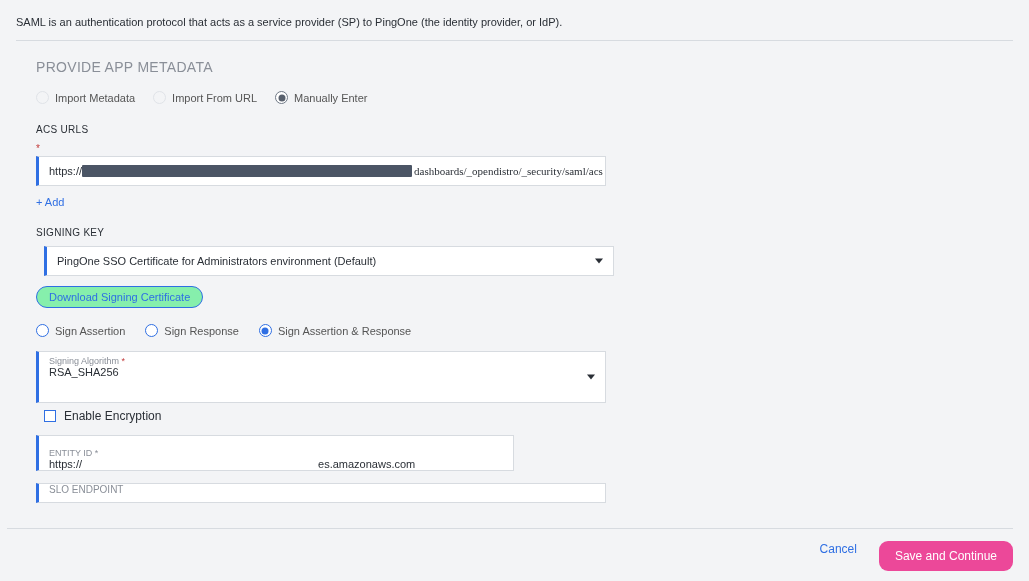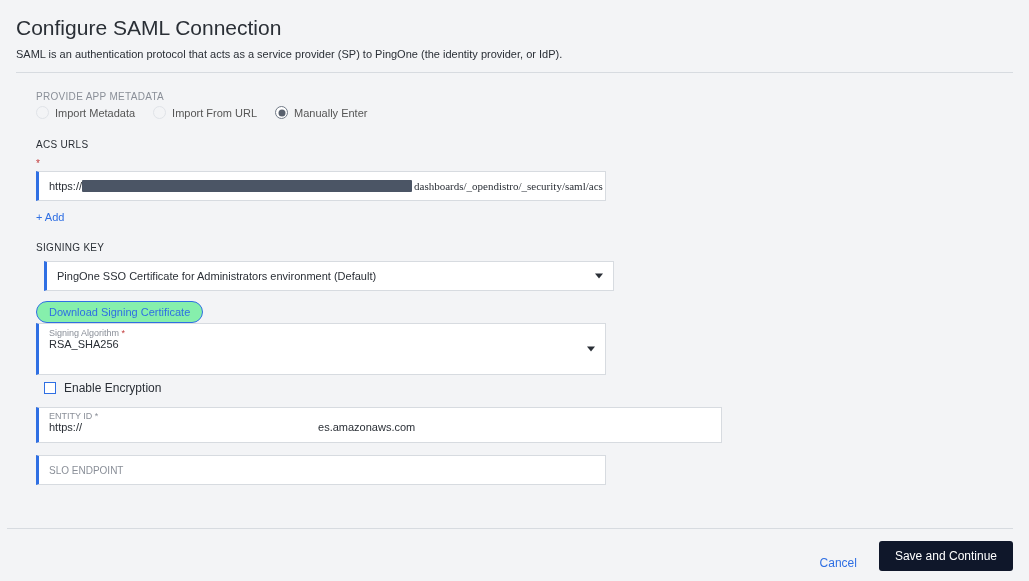--- a/index.html
+++ b/index.html
@@ -20,25 +20,25 @@
     color: #2a2f36;
   }
   .subtitle {
     font-size: 11px;
     color: #2a2f36;
     margin-bottom: 12px;
   }
   .hr { border: none; border-top: 1px solid #d7dbe0; margin: 0 0 18px 0; }
   .form { padding: 0 0 0 20px; width: 640px; }
   .section-label {
-    font-size: 10px;
+    font-size: 14px;
     letter-spacing: 0.3px;
     color: #8a8f98;
     text-transform: uppercase;
-    margin-bottom: 4px;
+    margin-bottom: 16px;
   }
   .section-label2 {
     font-size: 10px;
     letter-spacing: 0.3px;
     color: #2a2f36;
     margin-bottom: 8px;
   }
   .radio-row { display: flex; align-items: center; gap: 18px; margin-bottom: 20px; }
   .radio-item { display: flex; align-items: center; gap: 6px; font-size: 11px; color: #555; }
   .radio-outer {
@@ -106,48 +106,47 @@
     width:0; height:0; border-left:4px solid transparent; border-right:4px solid transparent;
     border-top:5px solid #2a2f36;
   }
   .floatfield .req-inline { color:#c23a3a; }
   .check-row { display:flex; align-items:center; gap:8px; margin-top:6px; margin-bottom:12px; padding-left:8px; }
   .checkbox {
     width:12px; height:12px; border:1.5px solid #2f6fe3; background:#fff; flex-shrink:0;
   }
   .entityfield {
     background:#fff; border:1px solid #d7dbe0; border-left:3px solid #2f6fe3;
-    width:686px; height:36px; position:relative; padding:3px 10px 0 10px;
-    display:flex; flex-direction:column; justify-content:flex-start;
+    width:478px; height:36px; position:relative; padding:3px 10px 0 10px;
+    display:flex; flex-direction:column; justify-content:flex-end;
   }
   .entityfield .flabel { font-size:9px; color:#8a8f98; }
   .entityfield .valrow { display:flex; align-items:center; font-size:11px; }
   .slofield {
     background:#fff; border:1px solid #d7dbe0; border-left:3px solid #2f6fe3;
-    width:570px; height:30px; display:flex; align-items:center; padding:0 10px;
+    width:570px; height:20px; display:flex; padding:0 10px;
     font-size:10px; color:#8a8f98;
   }
   .footer {
     position:absolute; left:7px; right:16px; bottom:10px;
     border-top:1px solid #d7dbe0; padding-top:12px;
-    display:flex; justify-content:flex-end; align-items:flex-end; gap:16px;
+    display:flex; justify-content:flex-end; align-items:flex-start; gap:16px;
   }
   .link-btn { color:#2f6fe3; font-size:12px; background:none; border:none; cursor:pointer; }
   .primary-btn {
-    background:#0f172a; color:#fff; border:none; border-radius:3px;
+    background:#ec4899; color:#fff; border:none; border-radius:9px;
     padding:8px 16px; font-size:12px; cursor:pointer;
   }
   .mt18 { margin-top:18px; }
   .mt12 { margin-top:12px; }
 </style>
 </head>
 <body>
 
 <div class="page">
-  <h1>Configure SAML Connection</h1>
   <div class="subtitle">SAML is an authentication protocol that acts as a service provider (SP) to PingOne (the identity provider, or IdP).</div>
   <hr class="hr">
 
   <div class="form">
     <div class="section-label">PROVIDE APP METADATA</div>
     <div class="radio-row">
       <div class="radio-item">
         <span class="radio-outer dim"></span>
         <span>Import Metadata</span>
       </div>
@@ -170,20 +169,34 @@
     </div>
     <span class="add-link">+ Add</span>
 
     <div class="section-label2 mt18">SIGNING KEY</div>
     <div class="dropdown">
       <span>PingOne SSO Certificate for Administrators environment (Default)</span>
       <span class="caret"></span>
     </div>
     <span class="pill-btn">Download Signing Certificate</span>
 
+    <div class="sign-row">
+      <div class="radio-item">
+        <span class="radio-outer primary"></span>
+        <span>Sign Assertion</span>
+      </div>
+      <div class="radio-item">
+        <span class="radio-outer primary"></span>
+        <span>Sign Response</span>
+      </div>
+      <div class="radio-item">
+        <span class="radio-outer primary selected"></span>
+        <span>Sign Assertion &amp; Response</span>
+      </div>
+    </div>
 
     <div class="floatfield">
       <div class="flabel">
         <span>Signing Algorithm</span> <span class="req-inline">*</span>
       </div>
       <div class="fval">RSA_SHA256</div>
       <span class="caret"></span>
     </div>
 
     <div class="check-row">

